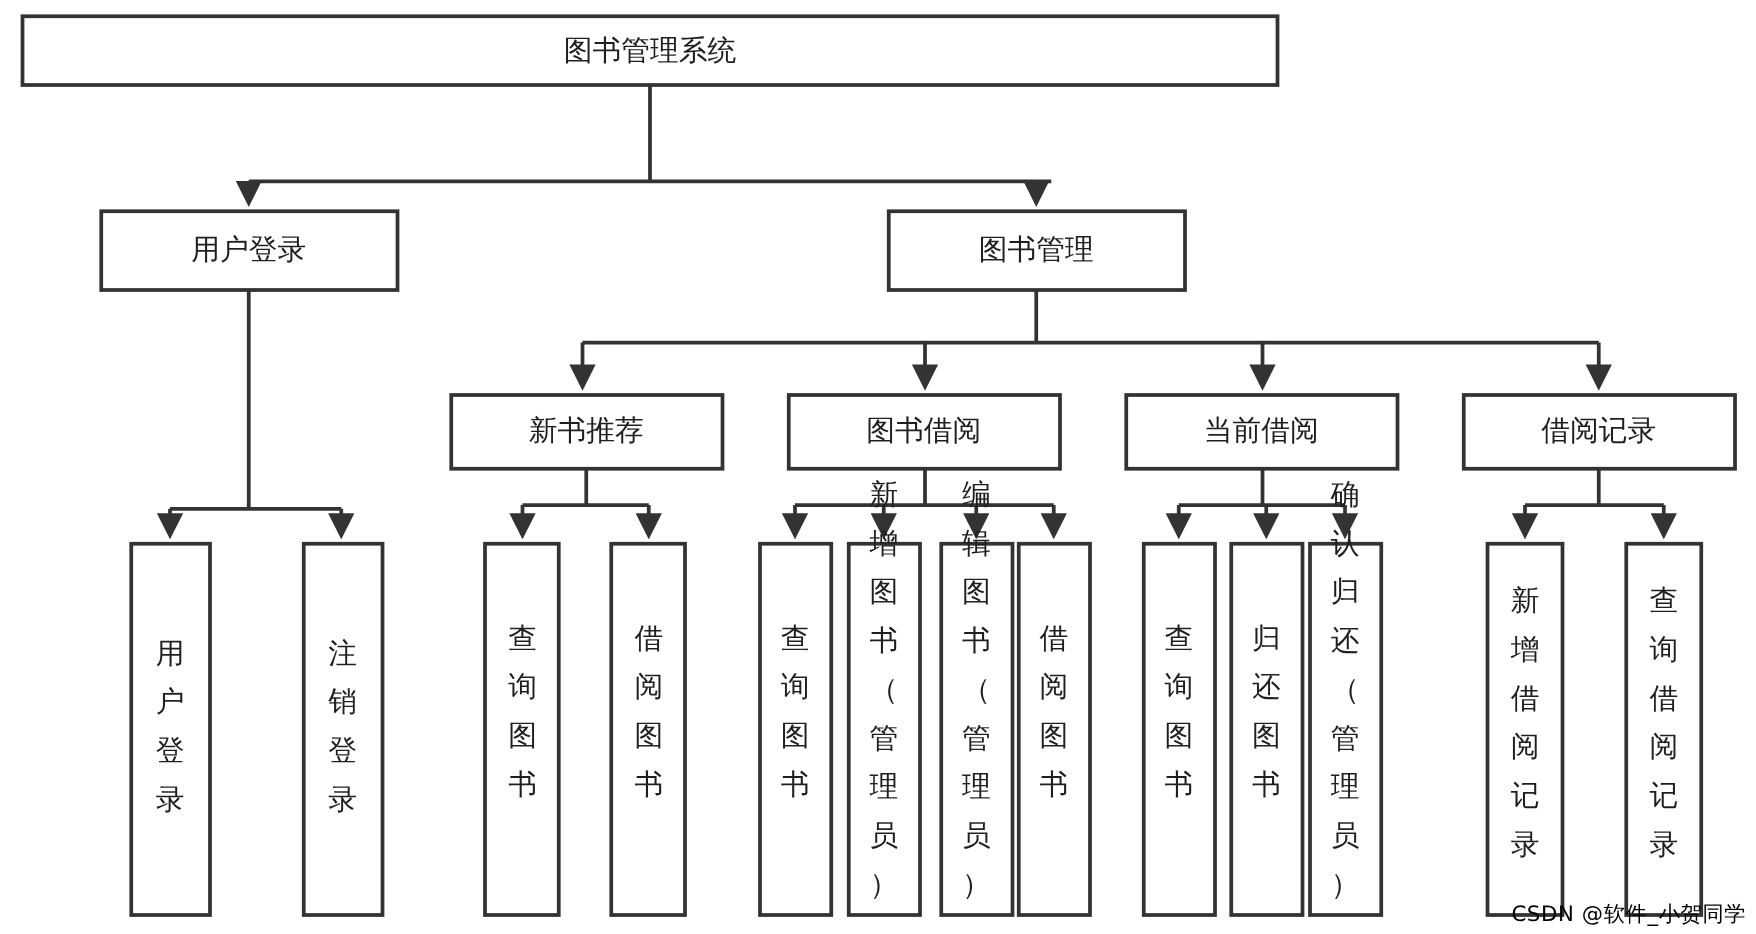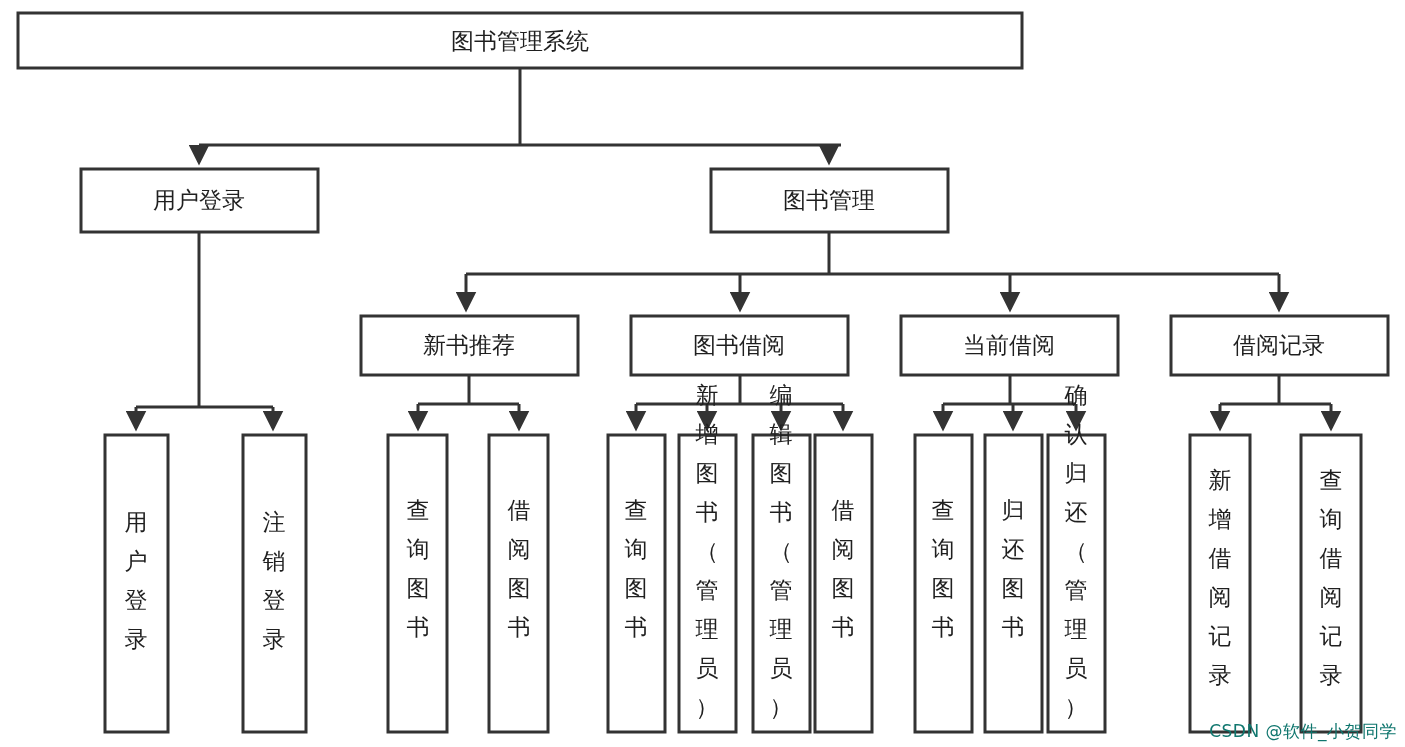--- a/index.html
+++ b/index.html
@@ -20,21 +20,21 @@
   }
   .node-label-v{
     fill:#1f1f1f;
     font-family:"DejaVu Sans","Liberation Sans",sans-serif;
     font-size:23px;
     text-anchor:middle;
   }
   .watermark{
     position:absolute;
     right:8px;bottom:4px;
-    color:#0f766e;
+    color:#000000;
     font-size:17px;
     font-family:"DejaVu Sans","Liberation Sans",sans-serif;
     white-space:nowrap;
     letter-spacing:0.5px;
   }
 </style>
 </head>
 <body>
 
 <svg id="diagram" viewBox="0 0 1405 747" xmlns="http://www.w3.org/2000/svg">

